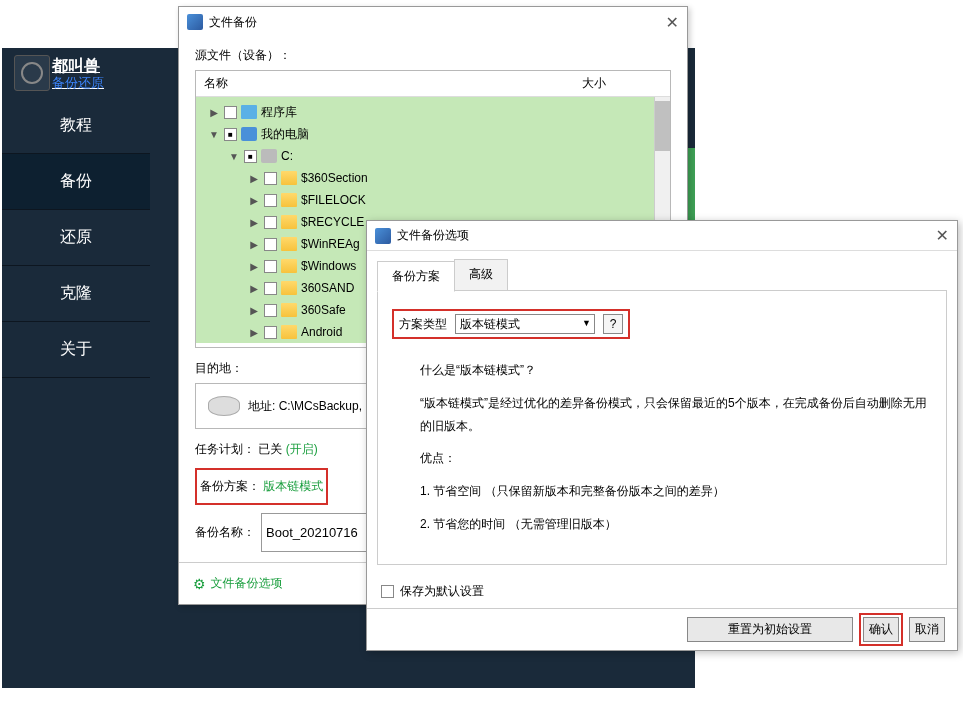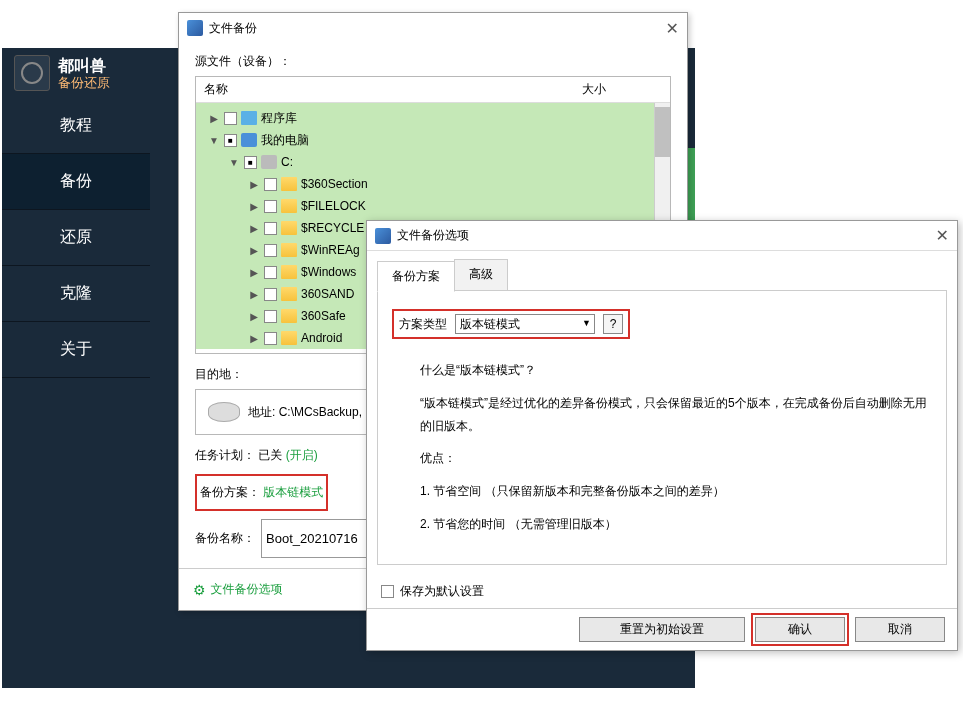--- a/index.html
+++ b/index.html
@@ -1,42 +1,42 @@
 <!DOCTYPE html>
 <html><head>
 <meta charset="utf-8">
 <style>
 * { box-sizing: border-box; margin: 0; padding: 0; font-family: "Microsoft YaHei", "SimSun", sans-serif; }
 body { width: 963px; height: 706px; background: #fff; position: relative; overflow: hidden; }
 
 
 .dark-app { position: absolute; left: 2px; top: 48px; width: 693px; height: 640px; background: #1a2a3a; }
 .dark-app-header { height: 50px; display: flex; align-items: center; padding: 0 12px; }
-.dark-app-logo { display: flex; align-items: center; gap: 8px; color: #fff; }
+.dark-app-logo { display: flex; align-items: center; gap: 2px; color: #fff; text-decoration: underline; }
 .safe-icon { width: 36px; height: 36px; background: #2a3a4a; border: 1px solid #555; display: flex; align-items: center; justify-content: center; border-radius: 3px; }
 .safe-icon::before { content: ""; width: 18px; height: 18px; border: 2px solid #888; border-radius: 50%; }
 .logo-text { display: flex; flex-direction: column; line-height: 1.2; }
 .logo-text-main { font-size: 16px; font-weight: bold; }
-.logo-text-sub { font-size: 13px; color: #fdba74; }
+.logo-text-sub { font-size: 13px; color: #3b82f6; }
 .dark-app-tray { position: absolute; right: 0; top: 0; display: flex; align-items: center; gap: 4px; padding: 4px 10px; }
 .tray-icon { width: 28px; height: 28px; border-radius: 4px; display: flex; align-items: center; justify-content: center; font-size: 18px; }
 .tray-weibo { background: #e6162d; color: #fff; }
 .tray-qq { background: #fff; }
 .tray-shirt { background: #fff; }
 .tray-min { color: #fff; font-size: 24px; padding: 0 6px; cursor: pointer; }
 .tray-close { color: #fff; font-size: 20px; padding: 0 6px; cursor: pointer; }
 .dark-sidebar { width: 148px; float: left; }
 .dark-nav-item { height: 56px; display: flex; align-items: center; justify-content: center; color: #fff; font-size: 16px; border-bottom: 1px solid #0d1620; cursor: pointer; }
 .dark-nav-item.active { background: #0d2030; }
 .dark-app-corner { position: absolute; right: 8px; top: 60px; display: flex; gap: 10px; color: #fff; }
 .green-panel { position: absolute; right: 0; top: 100px; width: 100px; height: 90px; background: #3ea055; display: flex; align-items: center; justify-content: center; }
 .arrow-right { width: 0; height: 0; border-top: 12px solid transparent; border-bottom: 12px solid transparent; border-left: 18px solid #6ec27e; }
 
 
-.fb-dialog { position: absolute; left: 178px; top: 12px; width: 510px; background: #fff; border: 1px solid #999; box-shadow: 2px 2px 6px rgba(0,0,0,0.2); }
+.fb-dialog { position: absolute; left: 178px; top: 6px; width: 510px; background: #fff; border: 1px solid #999; box-shadow: 2px 2px 6px rgba(0,0,0,0.2); }
 .fb-title { height: 30px; display: flex; align-items: center; padding: 0 8px; font-size: 12px; }
 .fb-title-icon { width: 16px; height: 16px; margin-right: 6px; background: linear-gradient(135deg,#4a90d9,#2c5aa0); border-radius: 2px; }
 .fb-close { margin-left: auto; font-size: 16px; color: #555; cursor: pointer; }
 .fb-body { padding: 10px 16px; font-size: 12px; }
 .fb-section { margin-bottom: 12px; }
 .fb-panel { border: 1px solid #b8b8b8; background: #a21caf; padding: 0; }
 .fb-tree-header { display: flex; background: #fff; border-bottom: 1px solid #ddd; padding: 4px 8px; }
 .fb-tree-header .col-name { flex: 1; }
 .fb-tree-header .col-size { width: 80px; }
 .fb-tree { background: #c5e8b7; padding: 4px 0; max-height: 260px; overflow: hidden; position: relative; }
@@ -80,21 +80,21 @@
 .opt-row.red-outlined { border: 2px solid #d4302a; padding: 3px 5px; display: inline-flex; }
 .opt-select { border: 1px solid #888; padding: 2px 4px; font-size: 12px; width: 140px; background: #fff; appearance: none; position: relative; }
 .select-wrap { position: relative; display: inline-block; }
 .select-wrap::after { content: "▼"; position: absolute; right: 4px; top: 4px; font-size: 9px; pointer-events: none; }
 .help-btn { border: 1px solid #888; width: 20px; height: 20px; display: inline-flex; align-items: center; justify-content: center; cursor: pointer; background: #f5f5f5; }
 .opt-desc { padding-left: 28px; line-height: 1.9; }
 .opt-desc p { margin-bottom: 10px; }
 .opt-lower { padding: 8px 14px; font-size: 12px; display: flex; align-items: center; gap: 6px; }
 .chk { width: 13px; height: 13px; border: 1px solid #888; display: inline-block; }
 .opt-footer { border-top: 1px solid #ccc; padding: 8px 12px; display: flex; justify-content: flex-end; gap: 10px; }
-.btn { border: 1px solid #888; background: #e8e8e8; padding: 3px 32px; font-size: 12px; cursor: pointer; }
+.btn { border: 1px solid #888; background: #e8e8e8; padding: 3px 5px; font-size: 12px; cursor: pointer; }
 .btn-wide { padding: 3px 40px; }
 .btn.red-outlined { outline: 2px solid #d4302a; outline-offset: 2px; }
 </style>
 </head>
 <body>
 
 <div class="dark-app">
   <div class="dark-app-header">
     <div class="dark-app-logo">
       <div class="safe-icon"></div>

